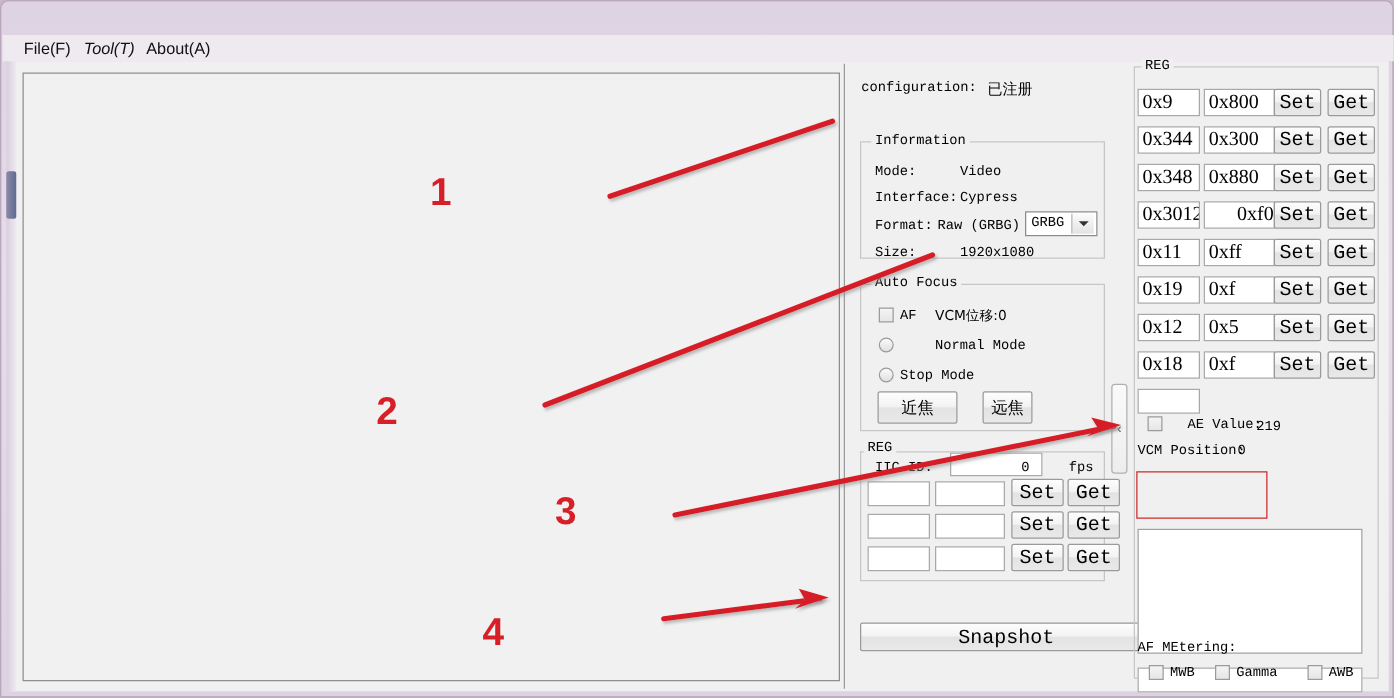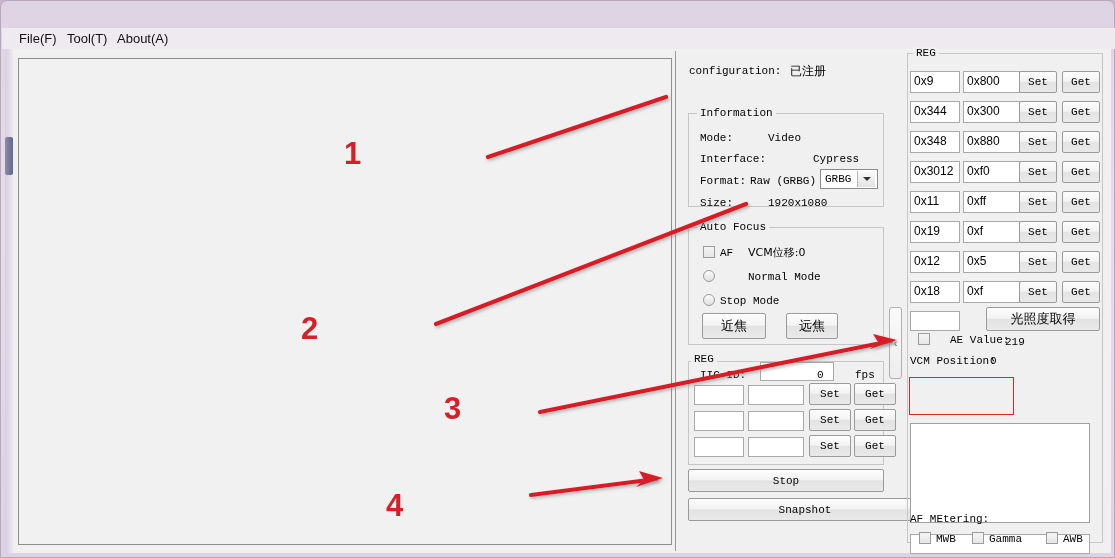--- a/index.html
+++ b/index.html
@@ -54,21 +54,21 @@
   #menubar{
     position:absolute;left:1px;top:27px;width:1113px;height:21px;
     background:#efeaf0;
   }
   .menu-item{
     position:absolute;top:1px;height:19px;line-height:19px;
     font-size:13px;color:#111;padding:0 7px;cursor:default;
     font-family:"Liberation Sans",sans-serif;
   }
   #menu-file{left:10px;}
-  #menu-tool{left:58px;}
+  #menu-tool{left:58px;font-style:italic;}
   #menu-about{left:108px;}
 
   
   #client{
     position:absolute;left:4px;top:48px;width:1106px;height:504px;
     background:#f0f0f0;
   }
   
   #left-scroll{
     position:absolute;left:0px;top:0px;width:8px;height:504px;
@@ -113,28 +113,28 @@
     position:absolute;right:2px;top:1px;bottom:1px;width:17px;
     background:linear-gradient(180deg,#fbfbfb,#e3e3e3);
     border-left:1px solid #b5b5b5;display:flex;align-items:center;justify-content:center;
   }
   .combo .carrow i{
     display:block;width:0;height:0;border-left:4px solid transparent;border-right:4px solid transparent;
     border-top:4px solid #333;
   }
   .txt{
     position:absolute;background:#fff;border:1px solid #a9a9a9;box-sizing:border-box;
-    font-family:Liberation Sans, sans-serif;font-size:12px;color:#000;
+    font-family:Liberation Serif, serif;font-size:16px;color:#000;
     padding-left:3px;line-height:19px;white-space:nowrap;overflow:hidden;
   }
   .btn{
     position:absolute;box-sizing:border-box;
     background:linear-gradient(180deg,#fdfdfd 0%,#f3f3f3 46%,#e3e3e3 52%,#e9e9e9 100%);
     border:1px solid #9a9a9a;border-radius:2px;
-    font-family:"Liberation Mono","DejaVu Sans Mono",monospace;font-size:11px;color:#000;
+    font-family:"Liberation Mono","DejaVu Sans Mono",monospace;font-size:16px;color:#000;
     display:flex;align-items:center;justify-content:center;cursor:default;
   }
   .btn-cn{font-family:"DejaVu Sans",sans-serif;font-size:13px;}
   .cb{
     position:absolute;width:12px;height:12px;background:#fff;
     border:1px solid #9b9b9b;box-sizing:border-box;
   }
   .cb.gray{background:linear-gradient(180deg,#f4f4f4,#e6e6e6);}
   .rd{
     position:absolute;width:12px;height:12px;border-radius:50%;
@@ -205,21 +205,21 @@
       <div class="lbl-cn" style="left:110px;top:14px;">已注册</div>
 
 
       <div class="grp" style="left:8px;top:64px;width:196px;height:94px;"></div>
       <div class="grp-title" style="left:17px;top:58px;">Information</div>
 
       <div class="lbl" style="left:20px;top:83px;">Mode:</div>
       <div class="lbl" style="left:88px;top:83px;">Video</div>
 
       <div class="lbl" style="left:20px;top:104px;">Interface:</div>
-      <div class="lbl" style="left:88px;top:104px;margin-left:45px;">Cypress</div>
+      <div class="lbl" style="left:88px;top:104px;">Cypress</div>
 
       <div class="lbl" style="left:20px;top:126px;">Format:</div>
       <div class="lbl" style="left:70px;top:126px;">Raw  (GRBG)</div>
       <div class="combo" style="left:140px;top:120px;width:58px;height:20px;">
         <span class="ctext">GRBG</span>
         <span class="carrow">
             <i></i>
           </span>
       </div>
 
@@ -233,21 +233,21 @@
       <div class="lbl" style="left:40px;top:198px;">AF</div>
       <div class="lbl-cn" style="left:68px;top:196px;font-size:11px;">VCM位移:0</div>
 
       <div class="rd" style="left:23px;top:221px;"></div>
       <div class="lbl" style="left:40px;top:222px;padding-left:28px;">Normal Mode</div>
 
       <div class="rd" style="left:23px;top:245px;"></div>
       <div class="lbl" style="left:40px;top:246px;">Stop Mode</div>
 
       <div class="btn btn-cn" style="left:22px;top:264px;width:64px;height:26px;">近焦</div>
-      <div class="btn btn-cn" style="left:106px;top:264px;width:52px;height:26px;">远焦</div>
+      <div class="btn btn-cn" style="left:106px;top:264px;width:40px;height:26px;">远焦</div>
 
       <div class="grp" style="left:8px;top:312px;width:196px;height:104px;"></div>
       <div class="grp-title" style="left:11px;top:304px;">REG</div>
 
       <div class="lbl" style="left:20px;top:320px;">IIC ID:</div>
       <div class="txt" style="left:80px;top:313px;width:74px;height:19px;"></div>
       <div class="lbl" style="left:137px;top:320px;">0</div>
       <div class="lbl" style="left:175px;top:320px;">fps</div>
 
       <div class="txt" style="left:14px;top:336px;width:50px;height:20px;"></div>
@@ -258,21 +258,20 @@
       <div class="txt" style="left:14px;top:362px;width:50px;height:20px;"></div>
       <div class="txt" style="left:68px;top:362px;width:56px;height:20px;"></div>
       <div class="btn" style="left:129px;top:360px;width:42px;height:22px;">Set</div>
       <div class="btn" style="left:174px;top:360px;width:42px;height:22px;">Get</div>
 
       <div class="txt" style="left:14px;top:388px;width:50px;height:20px;"></div>
       <div class="txt" style="left:68px;top:388px;width:56px;height:20px;"></div>
       <div class="btn" style="left:129px;top:386px;width:42px;height:22px;">Set</div>
       <div class="btn" style="left:174px;top:386px;width:42px;height:22px;">Get</div>
 
-      <div class="btn" style="left:8px;top:420px;width:196px;height:23px;">Stop</div>
       <div class="btn" style="left:8px;top:449px;width:234px;height:23px;">Snapshot</div>
     </div>
 
     <div id="splitter">
       <span>‹</span>
     </div>
 
     <div id="rightpanel">
       <div id="reg-group"></div>
       <div class="grp-title" style="left:8px;top:-2px;">REG</div>
@@ -288,21 +287,21 @@
         <div class="txt reg-val">0x300</div>
         <div class="btn reg-set">Set</div>
         <div class="btn reg-get">Get</div>
       </div>
       <div class="reg-row" style="top:82px;">
         <div class="txt reg-addr">0x348</div>
         <div class="txt reg-val">0x880</div>
         <div class="btn reg-set">Set</div>
         <div class="btn reg-get">Get</div>
       </div>
-      <div class="reg-row" style="top:112px;">
+      <div class="reg-row" style="top:112px;text-align:right;">
         <div class="txt reg-addr">0x3012</div>
         <div class="txt reg-val">0xf0</div>
         <div class="btn reg-set">Set</div>
         <div class="btn reg-get">Get</div>
       </div>
       <div class="reg-row" style="top:142px;">
         <div class="txt reg-addr">0x11</div>
         <div class="txt reg-val">0xff</div>
         <div class="btn reg-set">Set</div>
         <div class="btn reg-get">Get</div>
@@ -320,21 +319,20 @@
         <div class="btn reg-get">Get</div>
       </div>
       <div class="reg-row" style="top:232px;">
         <div class="txt reg-addr">0x18</div>
         <div class="txt reg-val">0xf</div>
         <div class="btn reg-set">Set</div>
         <div class="btn reg-get">Get</div>
       </div>
 
       <div class="txt" style="left:5px;top:262px;width:50px;height:20px;"></div>
-      <div class="btn btn-cn" style="left:81px;top:258px;width:114px;height:24px;">光照度取得</div>
 
       <div class="cb gray" style="left:13px;top:284px;"></div>
       <div class="lbl" style="left:45px;top:285px;">AE Value:</div>
       <div class="lbl" style="left:100px;top:287px;">219</div>
       <div class="lbl" style="left:5px;top:306px;">VCM Position:</div>
       <div class="lbl" style="left:85px;top:306px;">0</div>
       <div id="ae-highlight"></div>
 
       <div id="listbox"></div>
       <div id="bottomtxt"></div>

